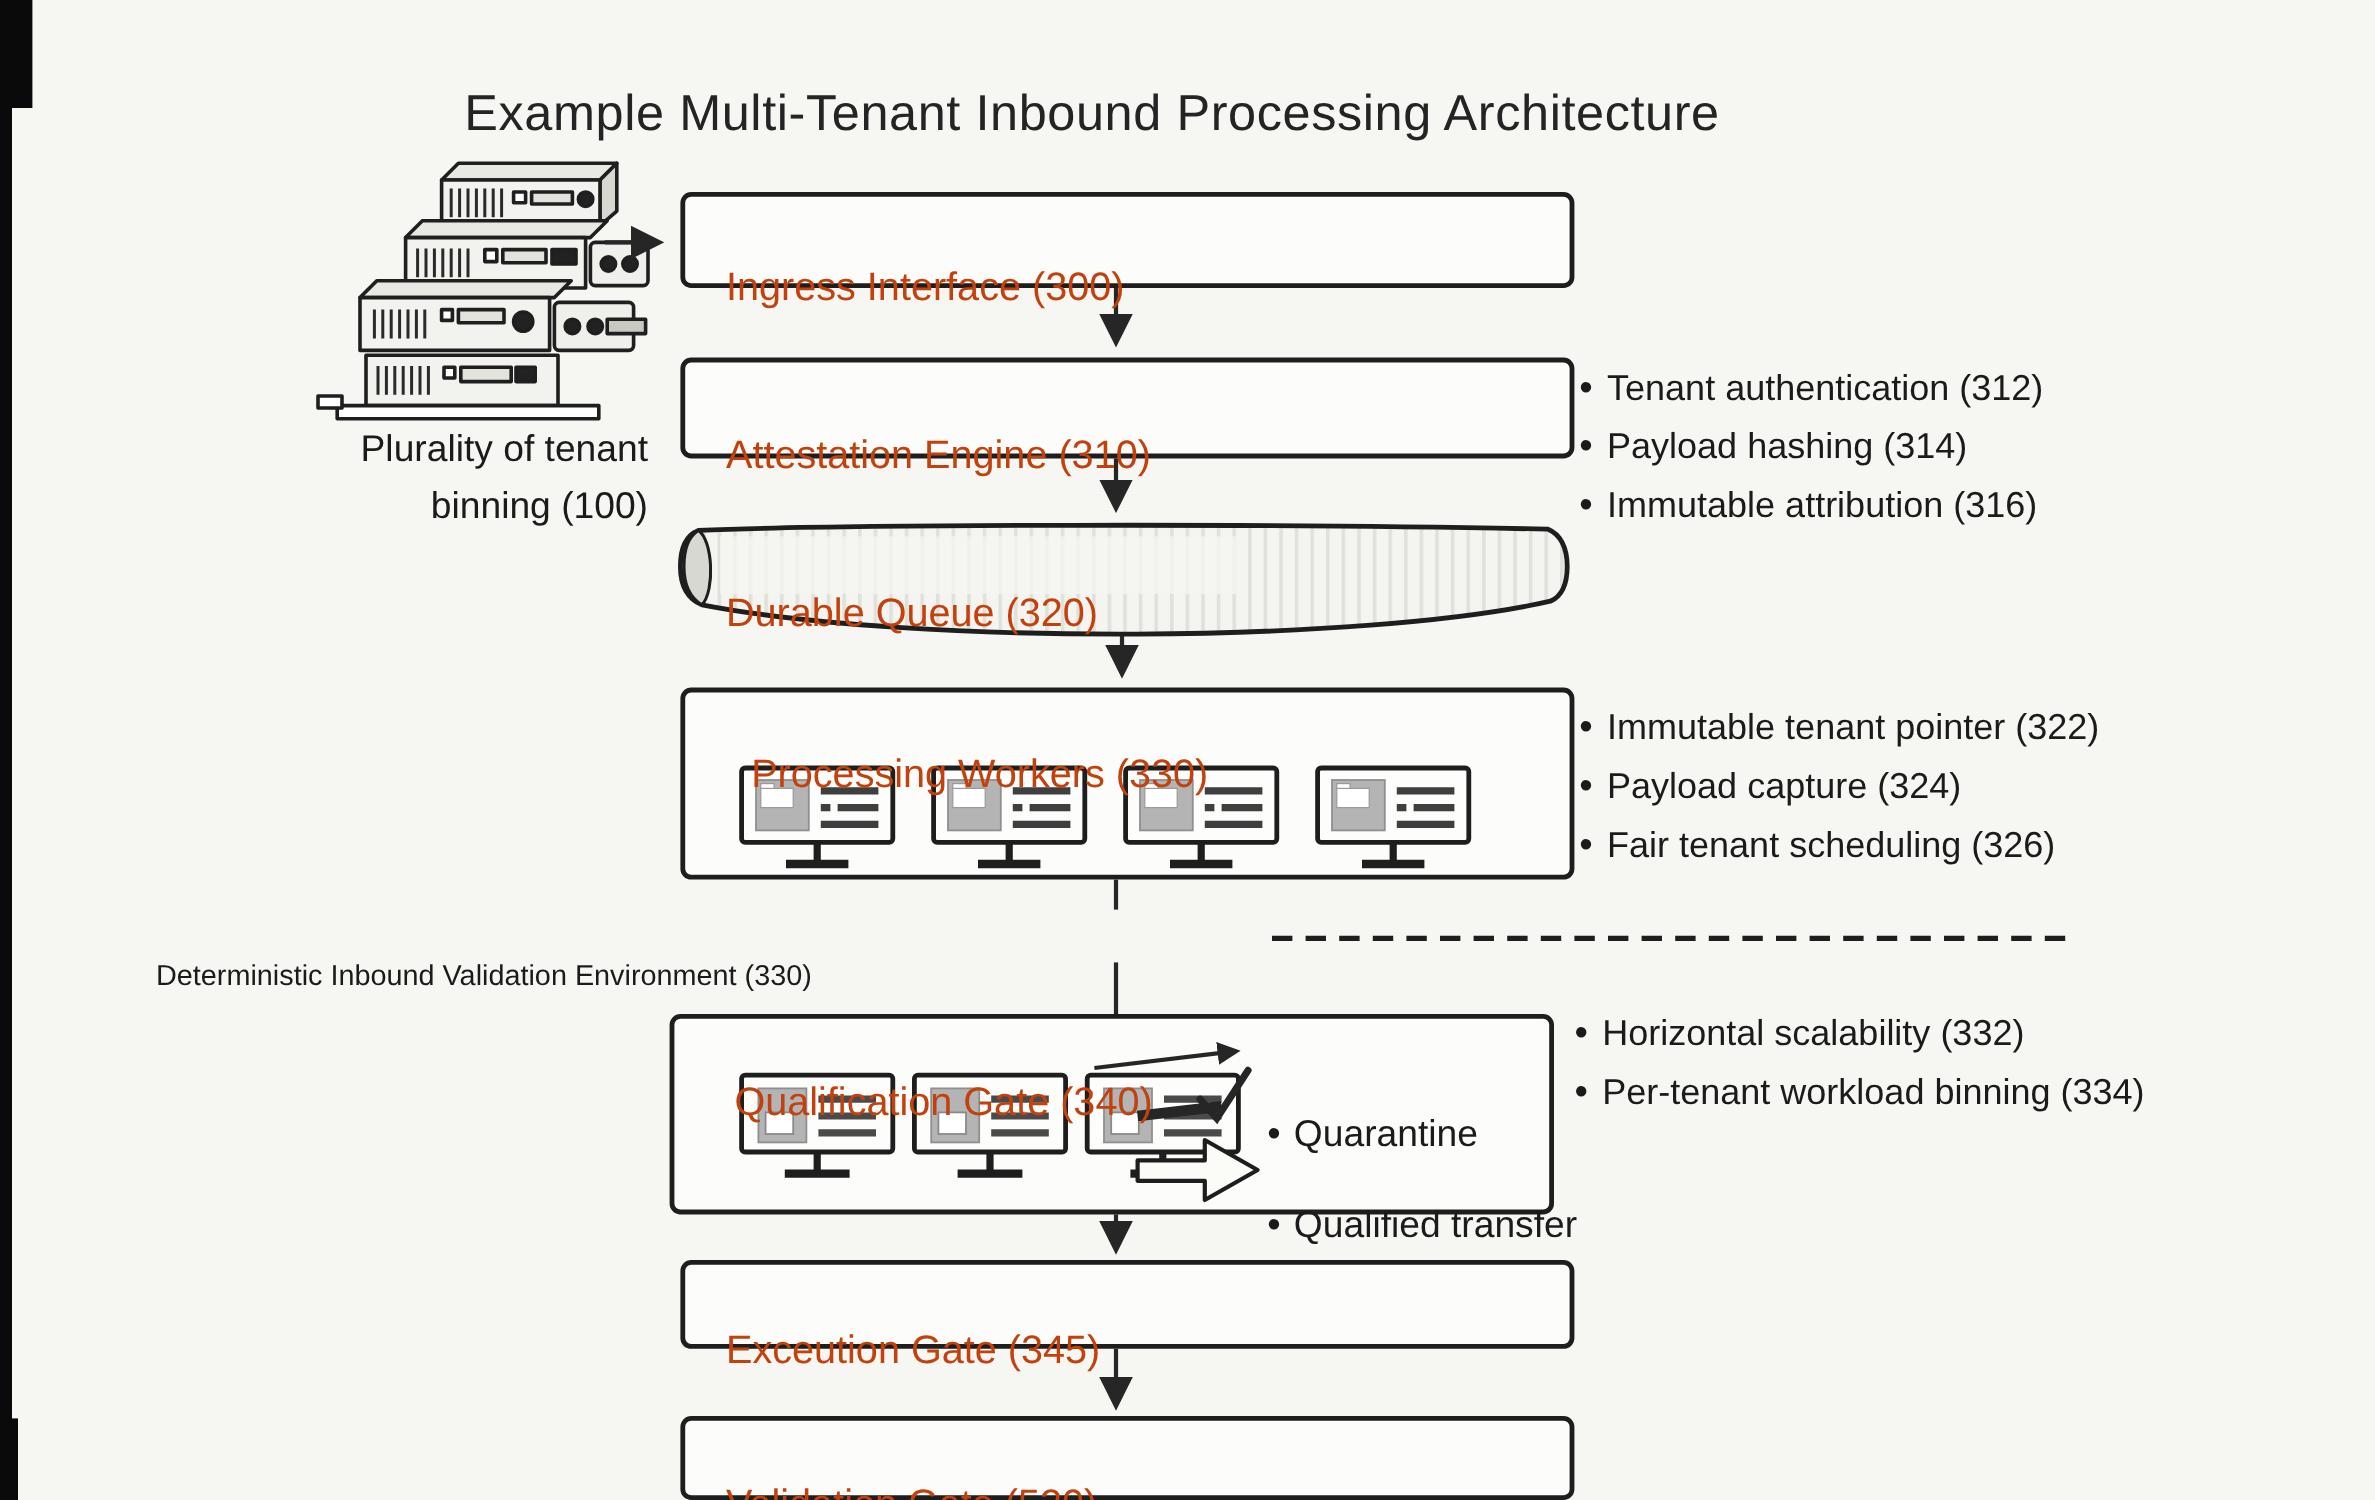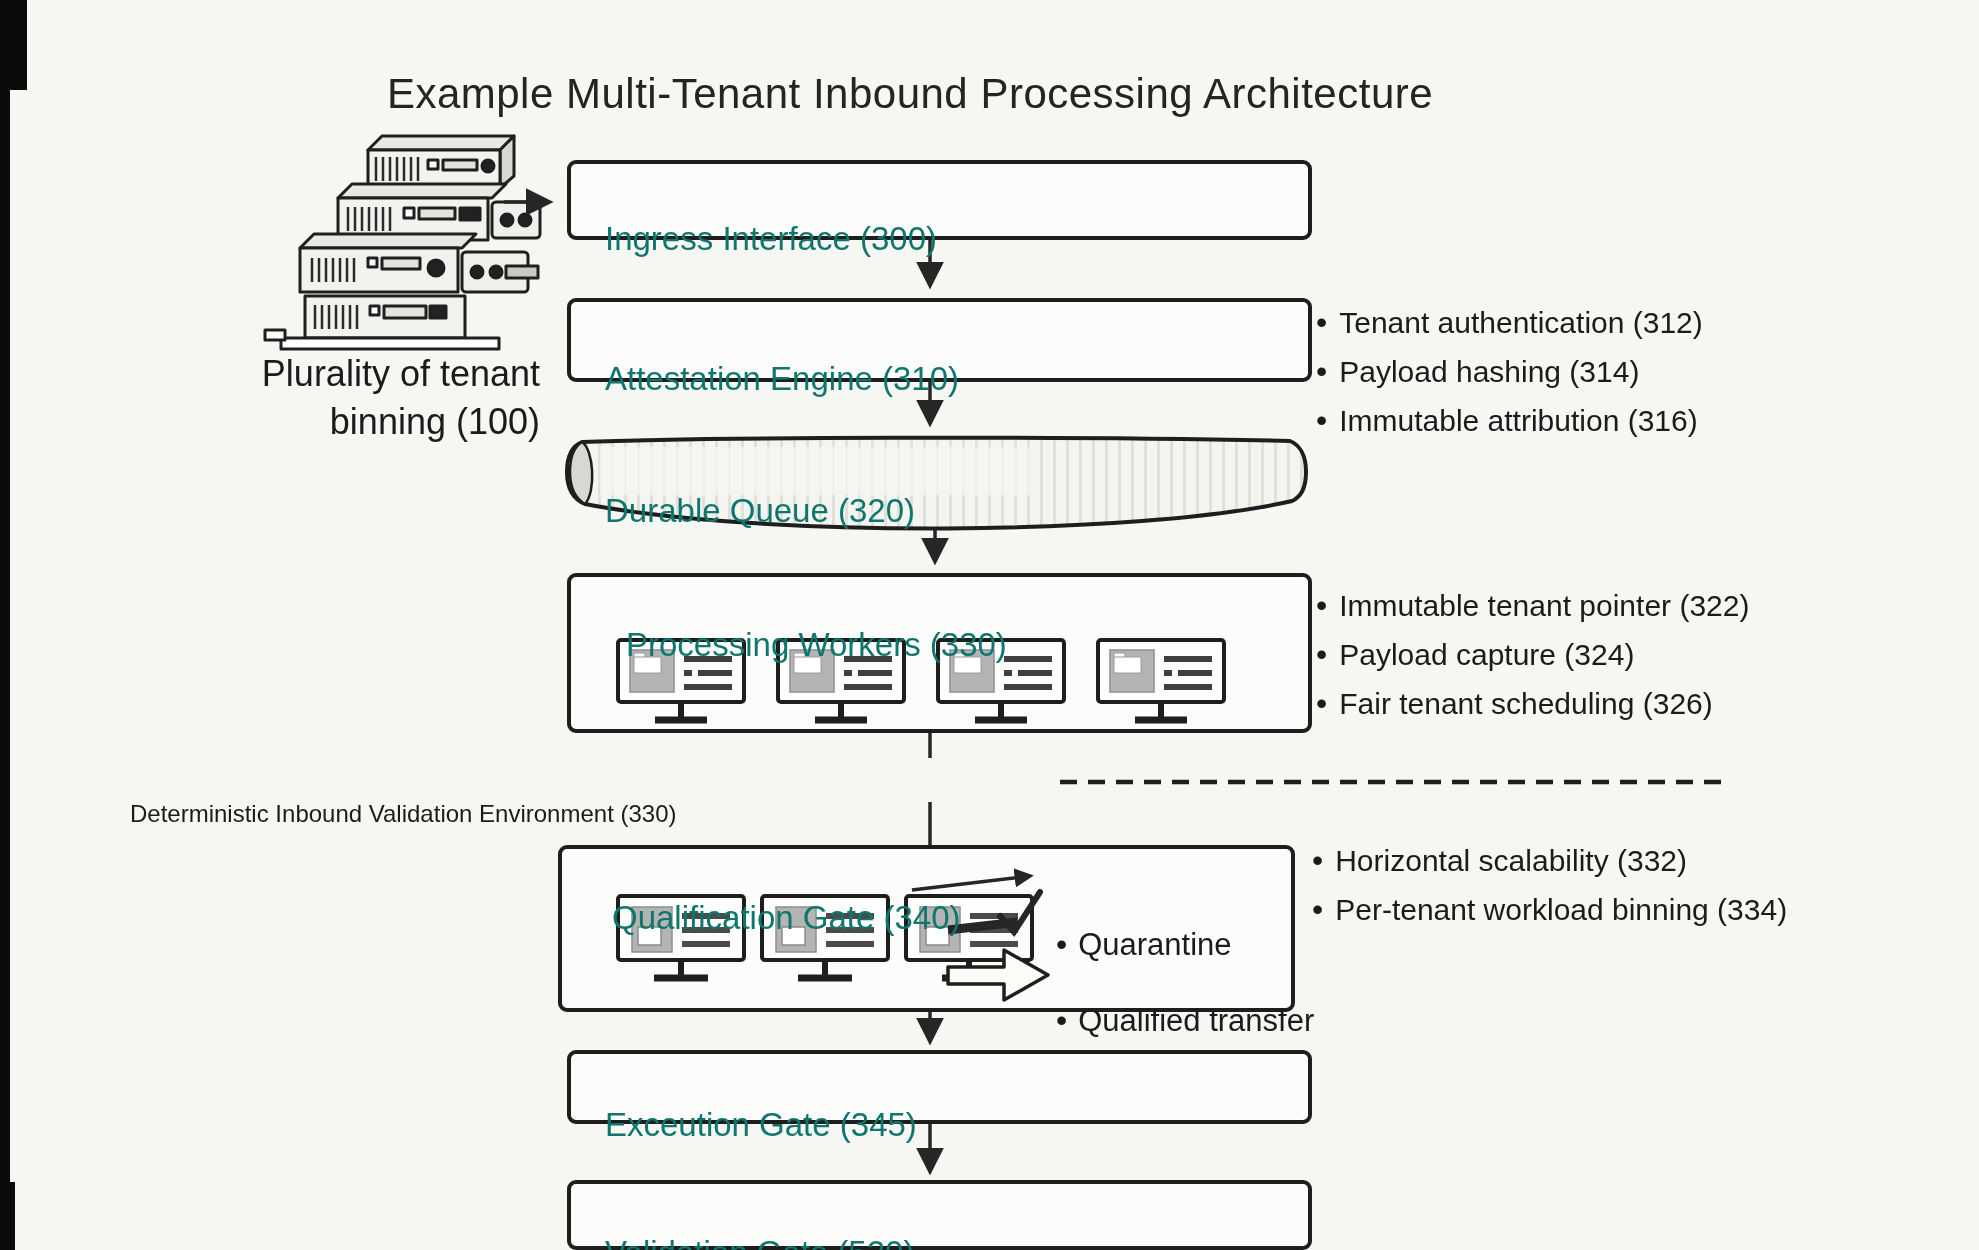--- a/index.html
+++ b/index.html
@@ -16,29 +16,29 @@
   }
   #box-ingress      {left:567px;top:160px;width:745px;height:80px;}
   #box-attestation  {left:567px;top:298px;width:745px;height:84px;}
   #box-workers      {left:567px;top:573px;width:745px;height:160px;}
   #box-qualification{left:558px;top:845px;width:737px;height:167px;}
   #box-execution    {left:567px;top:1050px;width:745px;height:74px;}
   #box-validation   {left:567px;top:1180px;width:745px;height:70px;}
   
   .txt{position:absolute;white-space:nowrap;margin-top:40px;}
   #title{left:280px;top:30px;width:1260px;text-align:center;font-size:42px;font-weight:500;letter-spacing:.5px;color:#242424;}
-  .node-label{font-size:33px;color:#0f766e;}
+  .node-label{font-size:33px;color:#c2410c;}
   #lbl-ingress      {left:605px;top:180px;}
   #lbl-attestation  {left:605px;top:320px;}
   #lbl-queue        {left:605px;top:452px;}
   #lbl-workers      {left:626px;top:586px;}
   #lbl-qualification{left:612px;top:859px;}
   #lbl-execution    {left:605px;top:1066px;}
   #lbl-validation   {left:605px;top:1194px;}
-  #tenant-label{left:228px;top:310px;width:312px;text-align:right;font-size:36px;line-height:48px;white-space:normal;}
+  #tenant-label{left:228px;top:310px;width:312px;text-align:right;font-size:31px;line-height:48px;white-space:normal;}
   #env-label{left:130px;top:760px;font-size:24px;}
   ul.feature-list{position:absolute;margin:0;padding:0;list-style:none;font-size:30px;}
   ul.feature-list li{height:49px;line-height:49px;}
   ul.feature-list li::before{content:"\2022";margin-right:12px;font-size:32px;}
   #features-attestation{left:1316px;top:298px;}
   #features-workers    {left:1316px;top:581px;}
   #features-qualification{left:1312px;top:836px;}
   .outcome{font-size:31px;}
   .outcome::before{content:"\2022";margin-right:11px;font-size:32px;}
   #outcome-quarantine{left:1056px;top:886px;}

